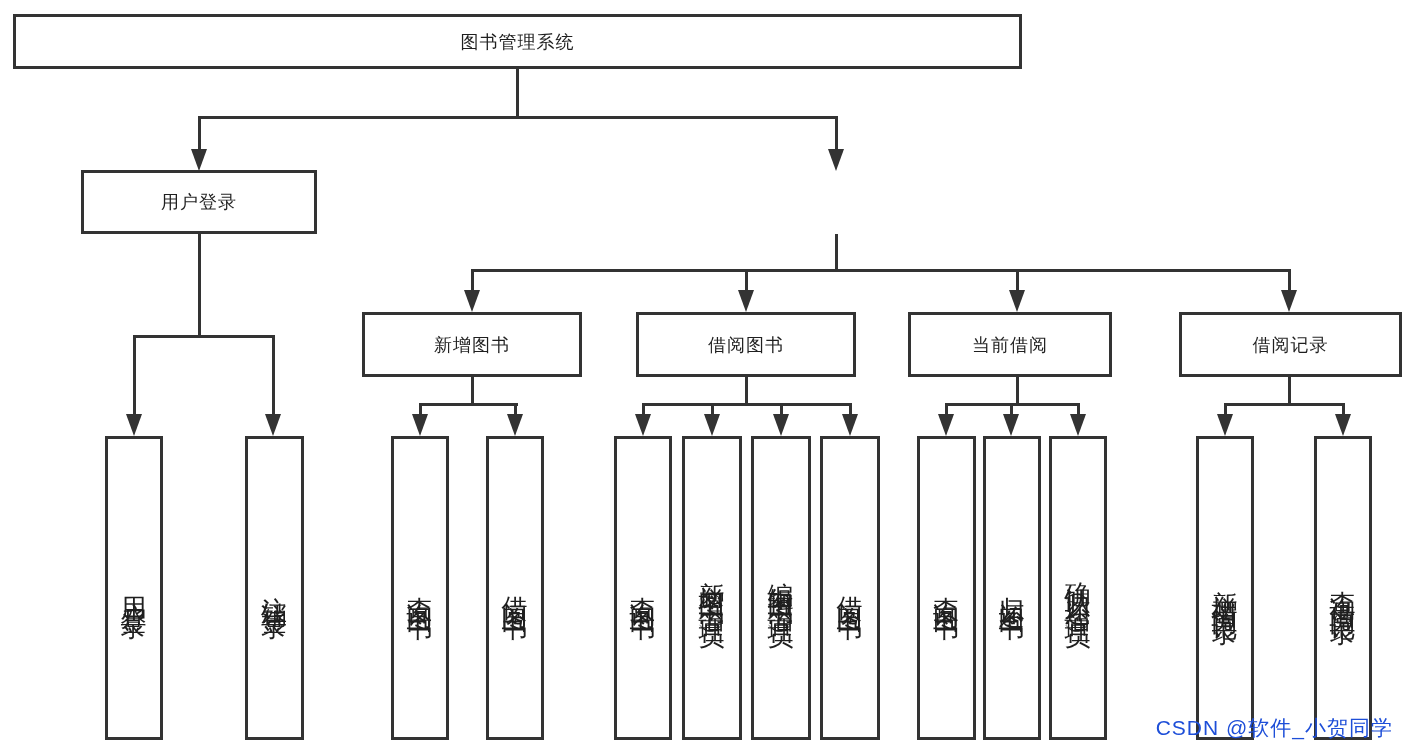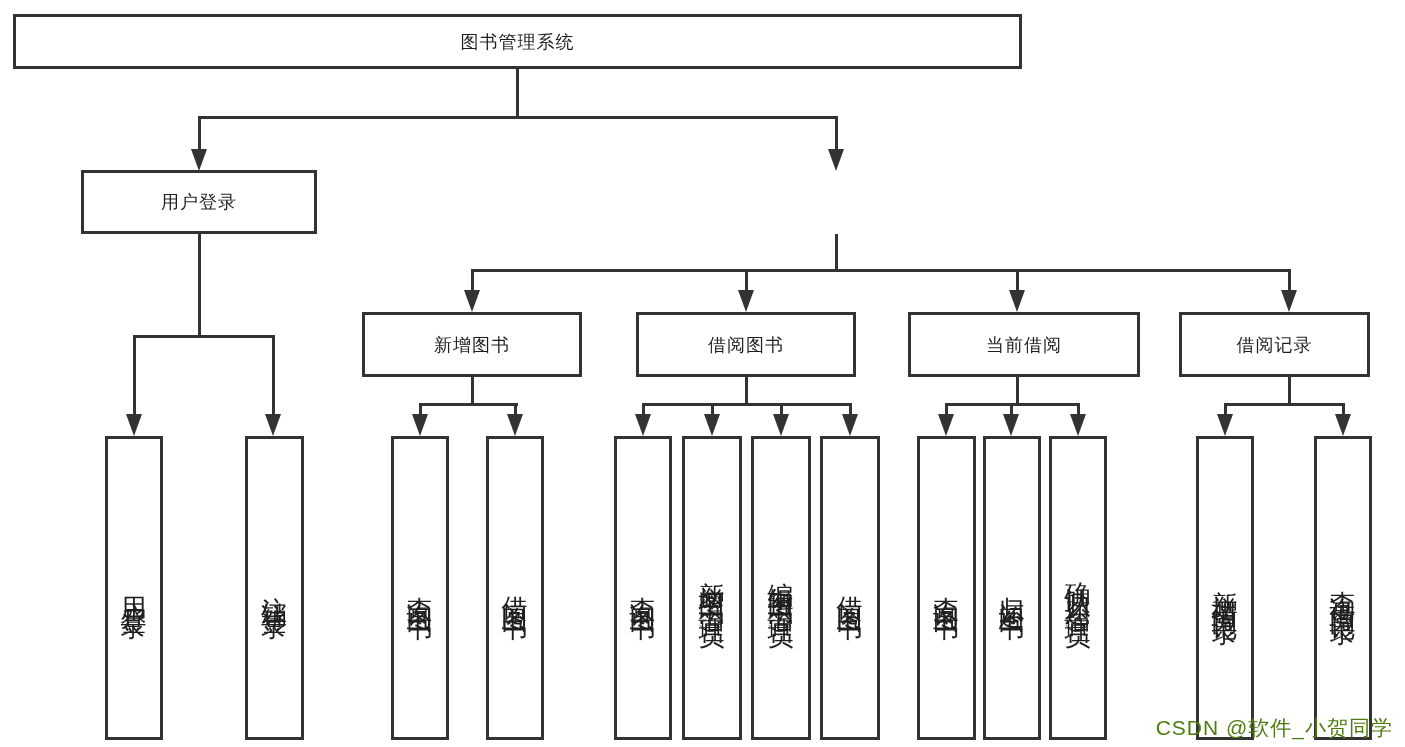--- a/index.html
+++ b/index.html
@@ -33,21 +33,21 @@
     position:absolute;
     width:0; height:0;
     border-left:8px solid transparent;
     border-right:8px solid transparent;
     border-top:22px solid #333333;
   }
   .watermark {
     position:absolute;
     right:12px; bottom:5px;
     font-size:21px;
-    color:#4d7c0f;
+    color:#1d4ed8;
     letter-spacing:1px;
     white-space:nowrap;
   }
 </style>
 </head>
 <body>
 
 <div id="canvas">
 
   <div class="line" style="left:516px;top:68px;width:3px;height:51px"></div>
@@ -116,24 +116,24 @@
   <div class="box" style="left:81px;top:170px;width:236px;height:64px">
     <span class="hlabel">用户登录</span>
   </div>
 
   <div class="box" style="left:362px;top:312px;width:220px;height:65px">
     <span class="hlabel">新增图书</span>
   </div>
   <div class="box" style="left:636px;top:312px;width:220px;height:65px">
     <span class="hlabel">借阅图书</span>
   </div>
-  <div class="box" style="left:908px;top:312px;width:232px;height:65px">
+  <div class="box" style="left:908px;top:312px;width:204px;height:65px">
     <span class="hlabel">当前借阅</span>
   </div>
-  <div class="box" style="left:1179px;top:312px;width:191px;height:65px">
+  <div class="box" style="left:1179px;top:312px;width:223px;height:65px">
     <span class="hlabel">借阅记录</span>
   </div>
 
   <div class="box leaf" style="left:105px;top:436px;width:58px;height:304px">
     <span class="vtext">用户登录</span>
   </div>
   <div class="box leaf" style="left:245px;top:436px;width:59px;height:304px">
     <span class="vtext">注销登录</span>
   </div>
 

